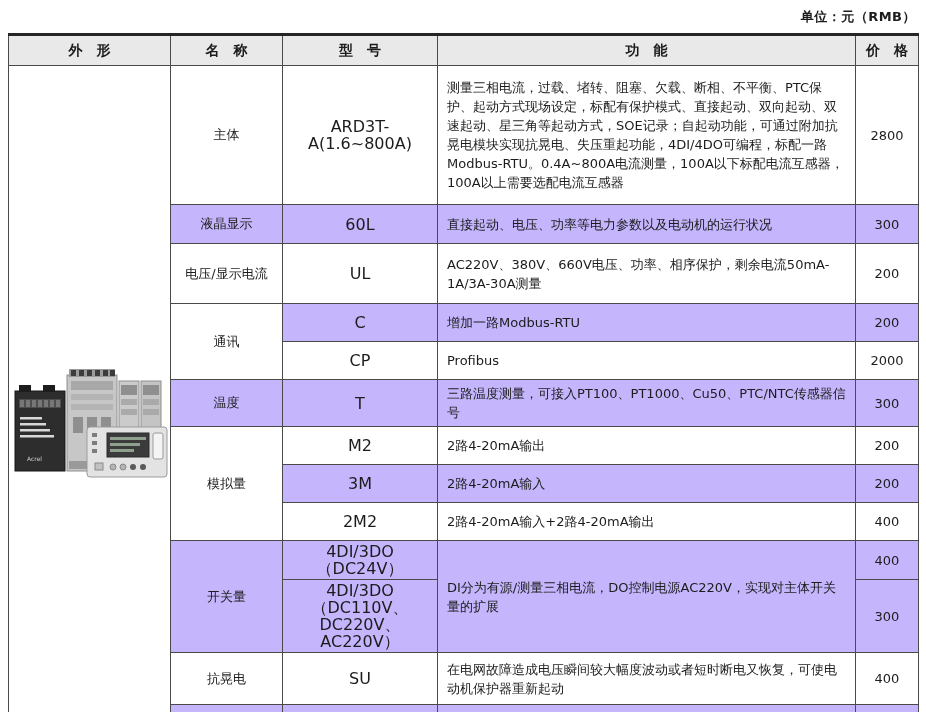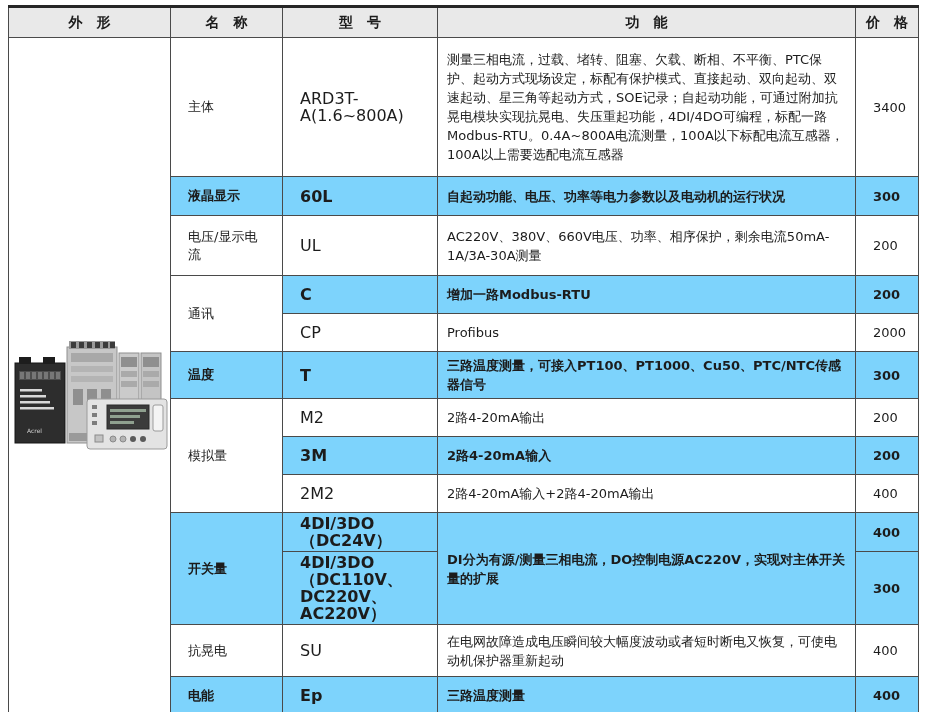--- a/index.html
+++ b/index.html
@@ -27,40 +27,41 @@
     border:1px solid #4a4a4a;
     font-size:13px;
     vertical-align:middle;
     overflow:hidden;
   }
   th{
     background:#e9e9e9;
     font-weight:bold;font-size:14px;
     height:27px;text-align:center;
   }
-  td.c{text-align:left;padding:2px 17px;}
+  td.c{text-align:center;padding:2px 0;}
   td.func{text-align:left;padding:4px 9px;line-height:19px;}
   td.model{font-size:16px;line-height:17px;}
-  .gray{background:#7dd3fc;font-weight:bold;}
+  .gray{background:#c4b5fd;}
   td.appearance{background:#ffffff;text-align:center;vertical-align:middle;padding:0;}
   
   tr.rh-main  td{height:130px;}
   tr.rh-30    td{height:30px;}
   tr.rh-29    td{height:29px;}
   tr.rh-52    td{height:51px;}
   tr.rh-36    td{height:36px;}
   tr.rh-44    td{height:43px;}
   tr.rh-27    td{height:26px;}
   svg .mod-txt{fill:#d8d8d8;}
 </style>
 </head>
 <body>
 
 <div class="page">
 
+  <div class="unit-label">单位：元（RMB）</div>
 
   <table class="price-table">
     <colgroup>
       <col style="width:162px">
         <col style="width:112px">
         <col style="width:155px">
         <col style="width:418px">
         <col style="width:63px">
     </colgroup>
     <thead>
@@ -134,27 +135,27 @@
             <circle cx="102" cy="106" r="3" fill="#b3b3b3" stroke="#8a8a8a"></circle>
               <circle cx="112" cy="106" r="3" fill="#b3b3b3" stroke="#8a8a8a"></circle>
               <circle cx="122" cy="106" r="3" fill="#5a5a5a"></circle>
               <circle cx="132" cy="106" r="3" fill="#5a5a5a"></circle>
             <rect x="84" y="102" width="8" height="7" fill="#c2c2c2" stroke="#8a8a8a"></rect>
           </svg>
         </td>
         <td class="c">主体</td>
         <td class="c model">ARD3T-A(1.6~800A)</td>
         <td class="func">测量三相电流，过载、堵转、阻塞、欠载、断相、不平衡、PTC保护、起动方式现场设定，标配有保护模式、直接起动、双向起动、双速起动、星三角等起动方式，SOE记录；自起动功能，可通过附加抗晃电模块实现抗晃电、失压重起功能，4DI/4DO可编程，标配一路Modbus-RTU。0.4A~800A电流测量，100A以下标配电流互感器，100A以上需要选配电流互感器</td>
-        <td class="c">3400</td>
+        <td class="c">2800</td>
       </tr>
 
       <tr class="rh-30">
         <td class="c gray">液晶显示</td>
         <td class="c model gray">60L</td>
-        <td class="func gray">自起动功能、电压、功率等电力参数以及电动机的运行状况</td>
+        <td class="func gray">直接起动、电压、功率等电力参数以及电动机的运行状况</td>
         <td class="c gray">300</td>
       </tr>
 
       <tr class="rh-52">
         <td class="c">电压/显示电流</td>
         <td class="c model">UL</td>
         <td class="func">AC220V、380V、660V电压、功率、相序保护，剩余电流50mA-1A/3A-30A测量</td>
         <td class="c">200</td>
       </tr>
 

